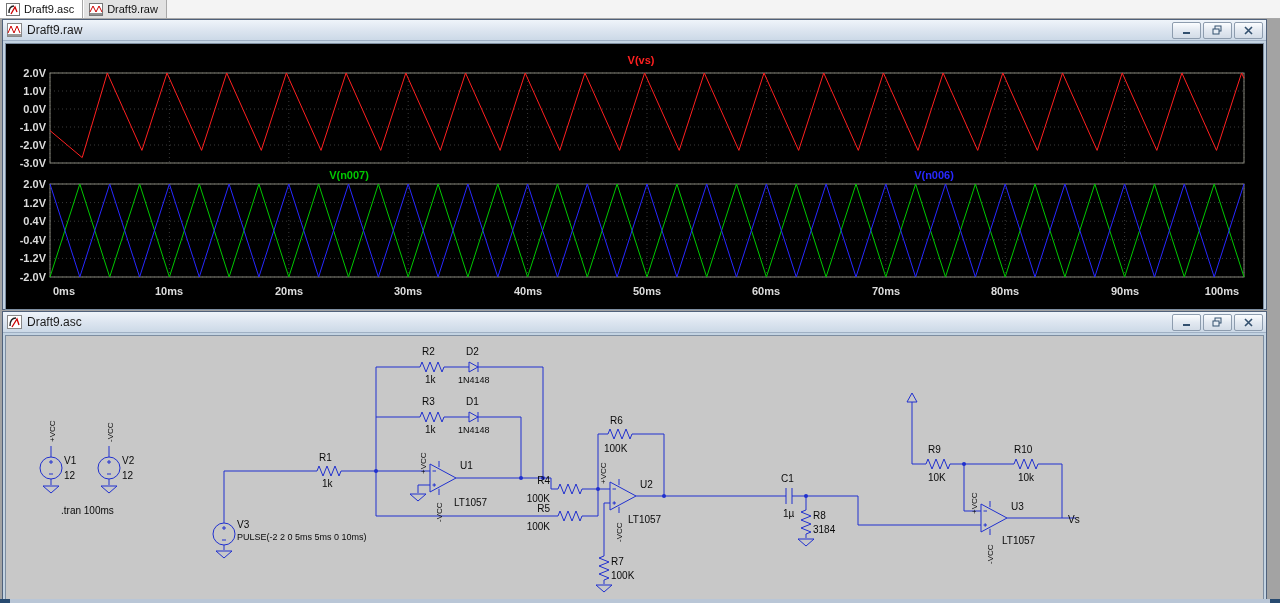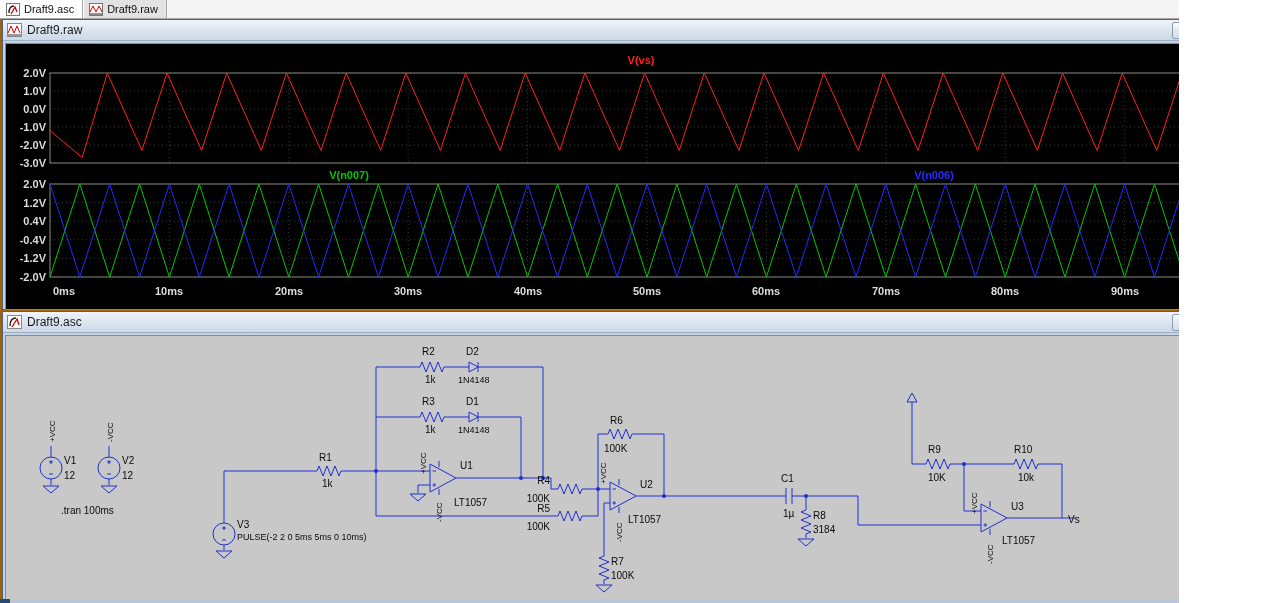--- a/index.html
+++ b/index.html
@@ -1,17 +1,17 @@
 <!DOCTYPE html>
 <html><head>
 <meta charset="utf-8">
 <style>
   html,body{margin:0;padding:0;}
   body{font-family:"Liberation Sans", sans-serif;}
-  .app{position:relative;width:1179px;height:603px;background:#a16207;overflow:hidden;}
+  .app{position:relative;width:1280px;height:603px;background:#a3a3a3;overflow:hidden;}
 
   
   .tabbar{position:absolute;left:0;top:0;width:1280px;height:18px;background:#f4f4f4;border-bottom:1px solid #a8a8a8;display:flex;align-items:stretch;}
   .tab{display:flex;align-items:center;gap:4px;padding:0 8px 0 5px;font-size:11px;color:#111;
        border-right:1px solid #a8a8a8;border-left:1px solid #fff;cursor:default;}
   .tab.active{background:#ffffff;}
   .tab.inactive{background:#e2e2e2;}
   .tabicon{width:14px;height:13px;display:inline-block;}
 
   

